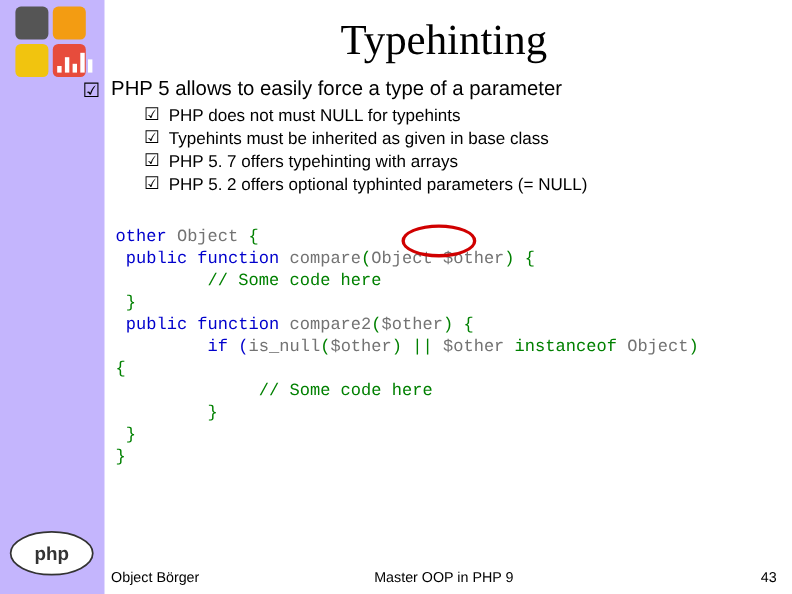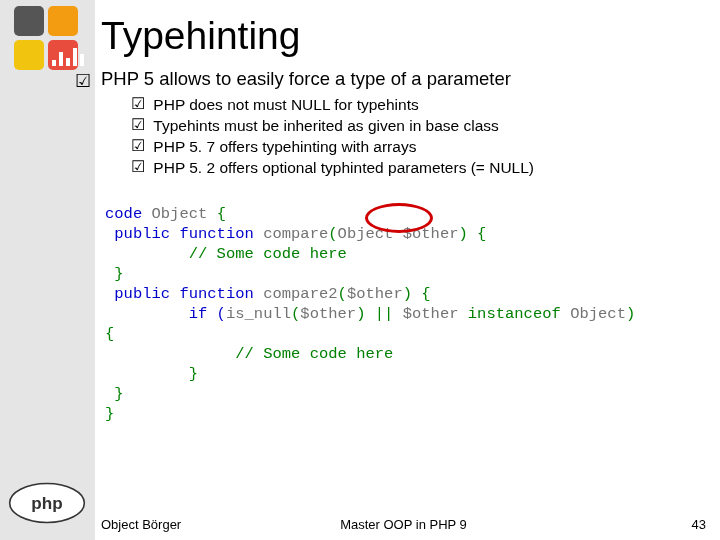--- a/index.html
+++ b/index.html
@@ -1,30 +1,30 @@
 <!DOCTYPE html>
 <html><head>
 <meta charset="utf-8">
 <style>
   * { margin: 0; padding: 0; box-sizing: border-box; }
   html, body { width: 720px; height: 540px; overflow: hidden; font-family: Verdana, Arial, sans-serif; background: #fff; }
   .page { display: flex; width: 720px; height: 540px; }
-  .sidebar { width: 95px; height: 540px; background: #e5e5e5; position: relative; flex-shrink: 0; }
+  .sidebar { width: 95px; height: 540px; background: #c4b5fd; position: relative; flex-shrink: 0; }
   .logo-grid { position: absolute; top: 6px; left: 14px; width: 66px; height: 66px; }
   .sq { position: absolute; width: 30px; height: 30px; border-radius: 5px; }
   .sq.grey { top: 0; left: 0; background: #555; }
   .sq.orange { top: 0; left: 34px; background: #f39c12; }
   .sq.red { top: 34px; left: 34px; background: #e74c3c; position: absolute; }
   .sq.red .bars { position: absolute; bottom: 4px; left: 4px; display: flex; gap: 3px; align-items: flex-end; }
   .sq.red .bars span { width: 4px; background: #fff; display: block; }
   .sq.yellow { top: 34px; left: 0; background: #f1c40f; }
   .phplogo { position: absolute; bottom: 16px; left: 8px; width: 78px; height: 42px; }
   .phplogo svg { width: 78px; height: 42px; }
   .content { flex: 1; position: relative; padding: 8px 14px 0 6px; }
-  .title { font-size: 39px; padding: 6px 0 10px; font-family: Liberation Sans, sans-serif; }
+  .title { font-size: 39px; text-align: center; padding: 6px 0 10px; font-family: Liberation Serif, serif; }
   .chk { font-family: Wingdings, Arial; font-size: 16px; line-height: 20px; }
   .sublist { margin: 4px 0 6px 30px; }
   .sublist .row { display: flex; gap: 8px; font-size: 15.5px; line-height: 21px; }
   .code { font-family: "Courier New", monospace; font-size: 15.5px; line-height: 20px; white-space: pre; margin-left: 4px; position: relative; }
   .kw-blue { color: #0000cc; }
   .kw-brown { color: #737373; }
   .kw-green { color: #008000; }
   .redcircle { position: absolute; border: 3px solid #d00000; border-radius: 50%; width: 68px; height: 30px; }
   .footer { position: absolute; bottom: 8px; left: 6px; right: 14px; display: flex; justify-content: space-between; font-size: 13px; }
   .footer .mid { position: absolute; left: 50%; transform: translateX(-50%); }
@@ -79,21 +79,21 @@
           <span class="chk">☑</span>
           <span>PHP 5. 7 offers typehinting with arrays</span>
         </div>
       <div class="row">
           <span class="chk">☑</span>
           <span>PHP 5. 2 offers optional typhinted parameters (= NULL)</span>
         </div>
     </div>
 
     <div class="code">
-<span class="kw-blue">code </span><span class="kw-brown">Object </span><span class="kw-green">{</span>
+<span class="kw-blue">other </span><span class="kw-brown">Object </span><span class="kw-green">{</span>
 <span class="kw-blue"> public function </span><span class="kw-brown">compare</span><span class="kw-green">(</span><span class="kw-brown">Object $other</span><span class="kw-green">) {</span>
 <span class="kw-green">         // Some code here</span>
 <span class="kw-green"> }</span>
 <span class="kw-blue"> public function </span><span class="kw-brown">compare2</span><span class="kw-green">(</span><span class="kw-brown">$other</span><span class="kw-green">) {</span>
 <span class="kw-blue">         if (</span><span class="kw-brown">is_null</span><span class="kw-green">(</span><span class="kw-brown">$other</span><span class="kw-green">) || </span><span class="kw-brown">$other </span><span class="kw-green">instanceof </span><span class="kw-brown">Object</span><span class="kw-green">)</span>
 <span class="kw-green">{</span>
 <span class="kw-green">              // Some code here</span>
 <span class="kw-green">         }</span>
 <span class="kw-green"> }</span>
 <span class="kw-green">}</span>

